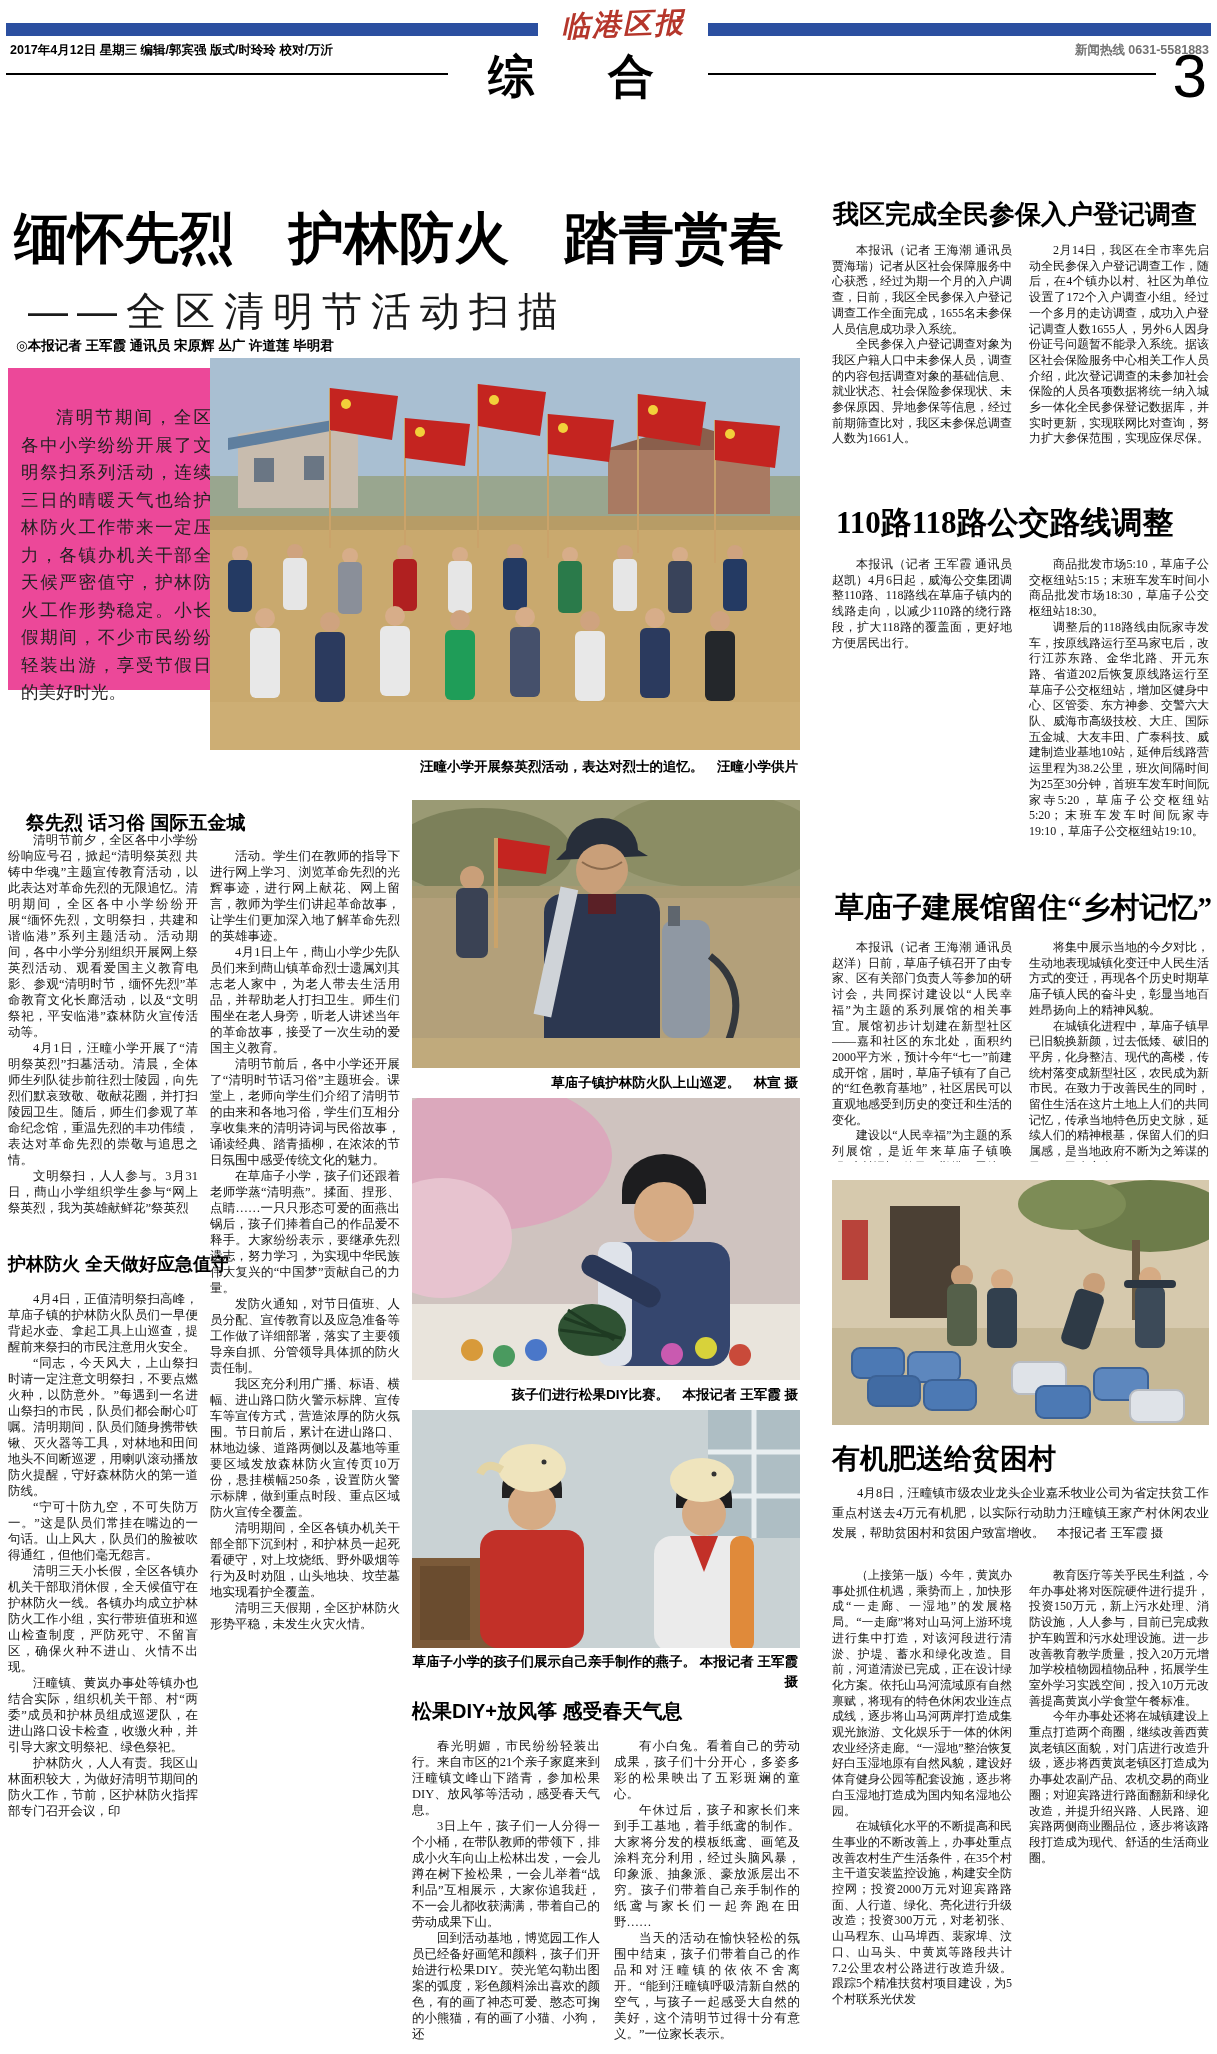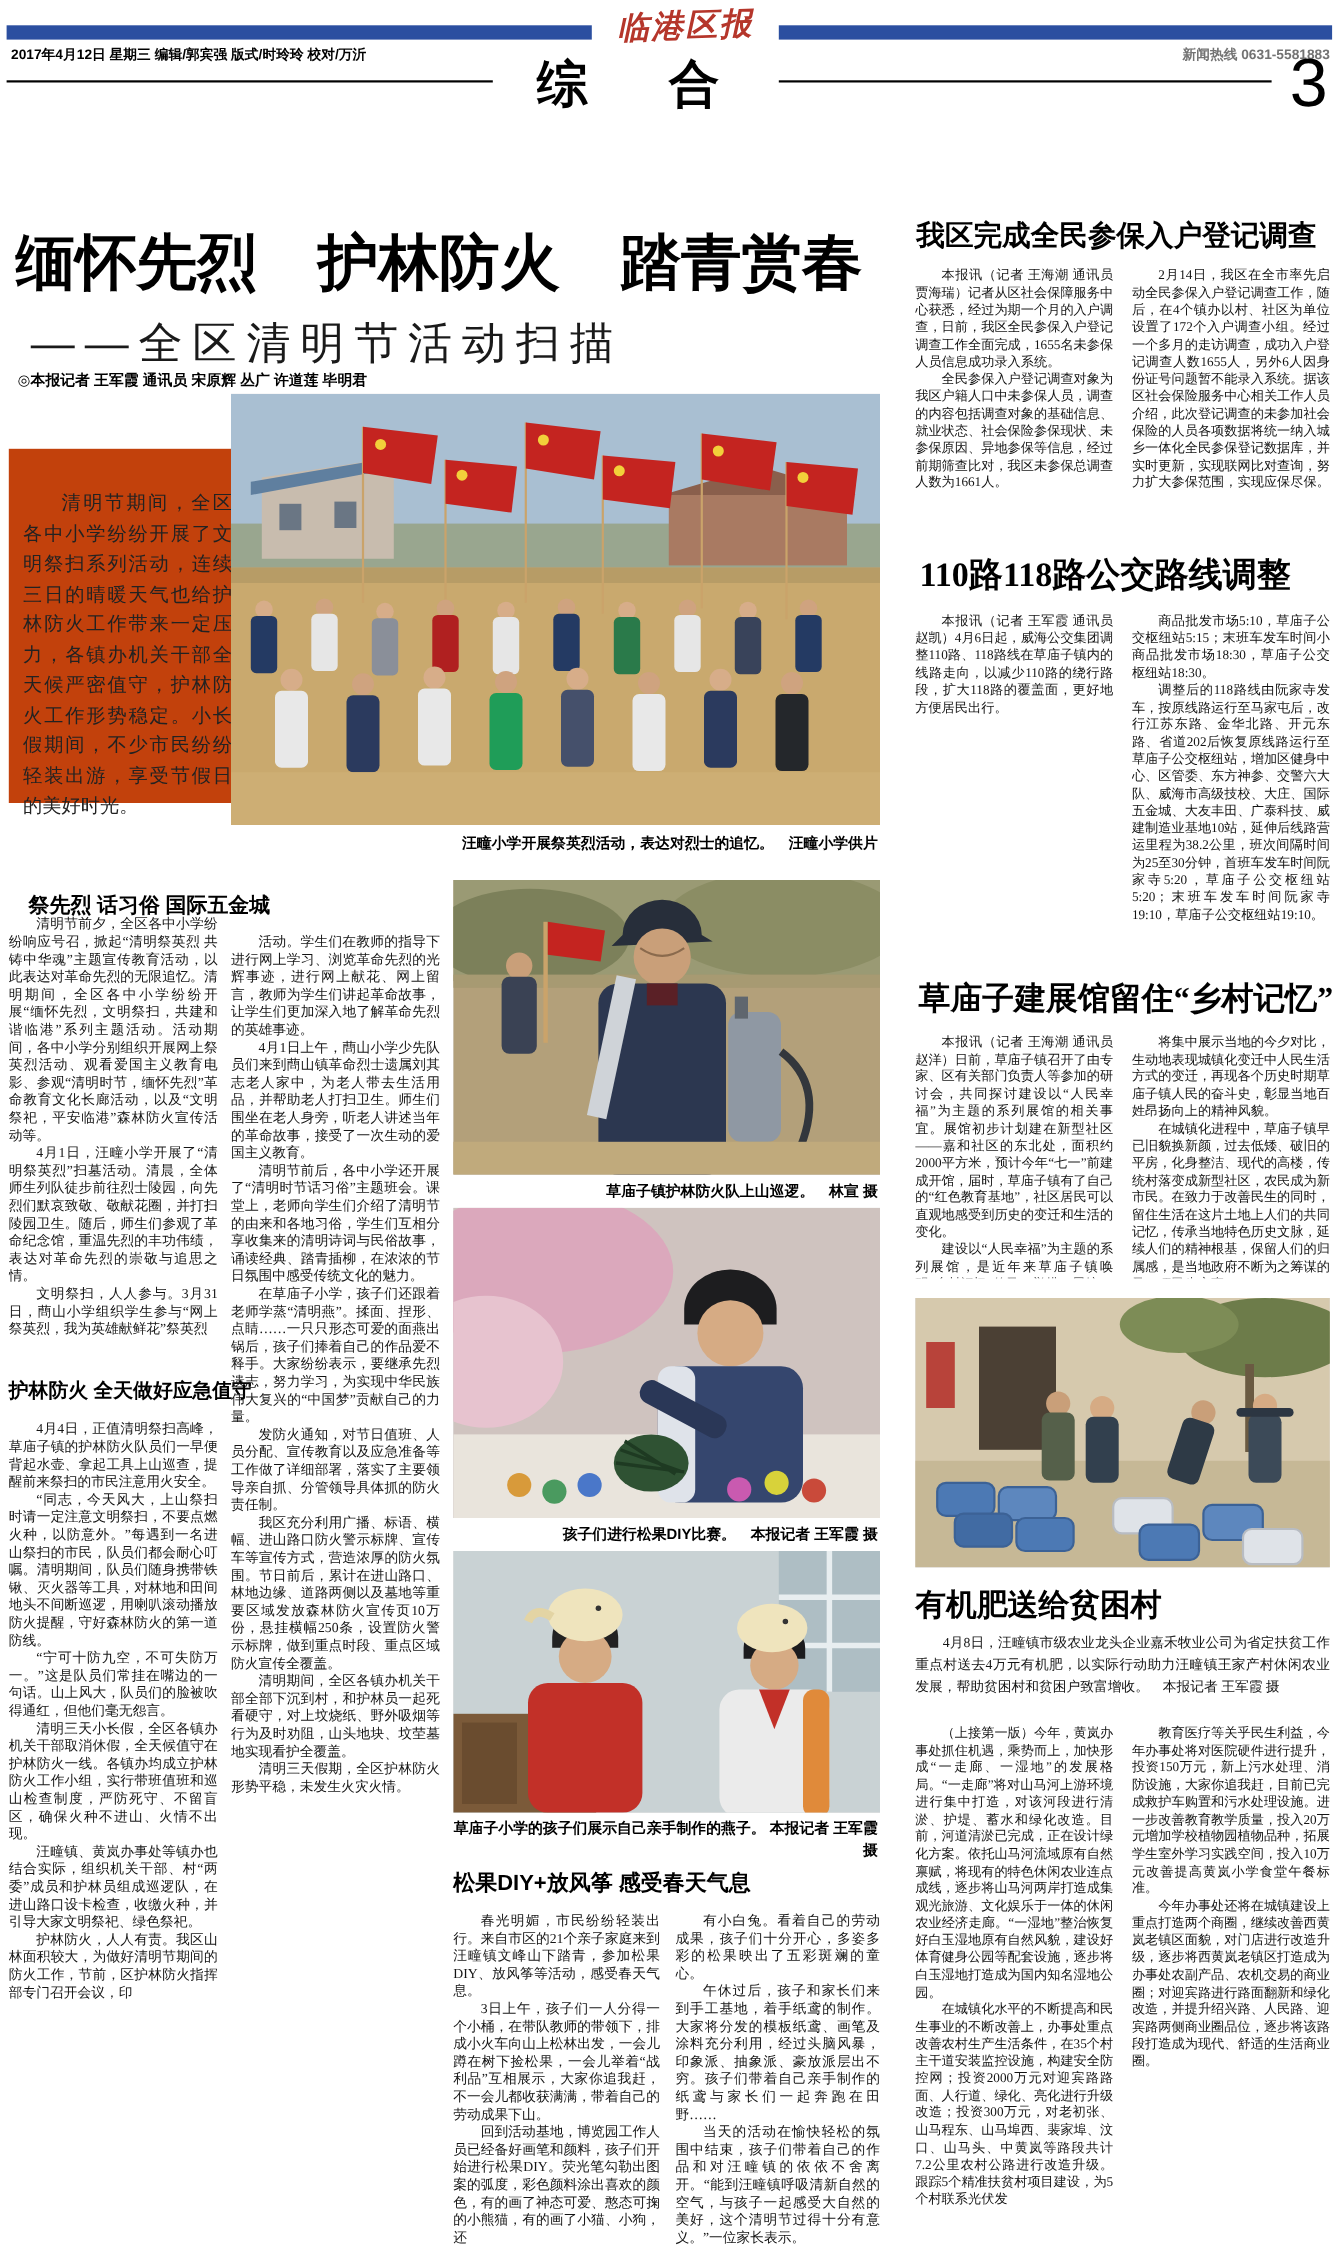--- a/index.html
+++ b/index.html
@@ -33,21 +33,21 @@
   <div class="abs sans" style="right:8px;top:42px;font-size:12.5px;font-weight:bold;color:#737373;">新闻热线 0631-5581883</div>
   <div class="abs rule" style="left:6px;top:73px;width:1150px;height:2px;"></div>
   <div class="abs sans" style="left:448px;top:46px;width:260px;height:60px;background:#fff;text-align:center;
               font-size:46px;font-weight:bold;letter-spacing:14px;line-height:60px;color:#000;">综　合</div>
   <div class="abs sans" style="right:10px;top:44px;font-size:62px;line-height:64px;font-weight:400;color:#000;">3</div>
 
   <div class="abs serif" style="left:14px;top:202px;width:792px;font-size:55px;font-weight:bold;white-space:nowrap;color:#000;">缅怀先烈　护林防火　踏青赏春</div>
   <div class="abs sans" style="left:28px;top:284px;font-size:40px;font-weight:500;letter-spacing:9px;color:#1a1a1a;">——全区清明节活动扫描</div>
   <div class="abs sans" style="left:16px;top:337px;font-size:13.5px;font-weight:bold;color:#000;">◎本报记者 王军霞  通讯员 宋原辉 丛广 许道莲 毕明君</div>
 
-  <div class="abs" style="left:8px;top:368px;width:216px;height:322px;background:#c2410c;box-sizing:border-box;padding:36px 13px 0 13px;margin-top:40px;">
+  <div class="abs" style="left:8px;top:368px;width:216px;height:322px;background:#ec4899;box-sizing:border-box;padding:36px 13px 0 13px;">
     <div style="font-size:17.5px;line-height:27.5px;text-align:justify;text-indent:2em;color:#222;">清明节期间，全区各中小学纷纷开展了文明祭扫系列活动，连续三日的晴暖天气也给护林防火工作带来一定压力，各镇办机关干部全天候严密值守，护林防火工作形势稳定。小长假期间，不少市民纷纷轻装出游，享受节假日的美好时光。</div>
   </div>
 
   <div class="abs photo" style="left:210px;top:358px;width:590px;height:392px;">
     <svg viewBox="0 0 590 392" width="590" height="392">
       <rect width="590" height="160" fill="#a9bfd2"></rect>
       <rect y="118" width="590" height="46" fill="#99a68f"></rect>
       <polygon points="28,76 148,58 148,150 28,150" fill="#c8bcae"></polygon>
       <polygon points="18,80 158,56 158,66 18,92" fill="#5f7f9f"></polygon>
       <rect x="44" y="100" width="20" height="24" fill="#6a7684"></rect>
@@ -364,17 +364,17 @@
   <div class="abs headline-r" style="left:832px;top:1440px;font-size:28px;">有机肥送给贫困村</div>
   <div class="abs body-col" style="left:832px;top:1483px;width:377px;height:64px;font-size:12.5px;line-height:20px;">
     <p>4月8日，汪疃镇市级农业龙头企业嘉禾牧业公司为省定扶贫工作重点村送去4万元有机肥，以实际行动助力汪疃镇王家产村休闲农业发展，帮助贫困村和贫困户致富增收。　本报记者 王军霞 摄</p>
   </div>
 
   <div class="abs body-col rcol" style="left:832px;top:1568px;width:180px;height:486px;">
       <p>（上接第一版）今年，黄岚办事处抓住机遇，乘势而上，加快形成“一走廊、一湿地”的发展格局。“一走廊”将对山马河上游环境进行集中打造，对该河段进行清淤、护堤、蓄水和绿化改造。目前，河道清淤已完成，正在设计绿化方案。依托山马河流域原有自然禀赋，将现有的特色休闲农业连点成线，逐步将山马河两岸打造成集观光旅游、文化娱乐于一体的休闲农业经济走廊。“一湿地”整治恢复好白玉湿地原有自然风貌，建设好体育健身公园等配套设施，逐步将白玉湿地打造成为国内知名湿地公园。</p>
       <p>在城镇化水平的不断提高和民生事业的不断改善上，办事处重点改善农村生产生活条件，在35个村主干道安装监控设施，构建安全防控网；投资2000万元对迎宾路路面、人行道、绿化、亮化进行升级改造；投资300万元，对老初张、山马程东、山马埠西、裴家埠、汶口、山马头、中黄岚等路段共计7.2公里农村公路进行改造升级。跟踪5个精准扶贫村项目建设，为5个村联系光伏发</p>
     </div>
   <div class="abs body-col rcol" style="left:1029px;top:1568px;width:180px;height:486px;">
-      <p>教育医疗等关乎民生利益，今年办事处将对医院硬件进行提升，投资150万元，新上污水处理、消防设施，大家你追我赶，目前已完成救护车购置和污水处理设施。进一步改善教育教学质量，投入20万元增加学校植物园植物品种，拓展学生室外学习实践空间，投入10万元改善提高黄岚小学食堂午餐标准。</p>
+      <p>教育医疗等关乎民生利益，今年办事处将对医院硬件进行提升，投资150万元，新上污水处理、消防设施，人人参与，目前已完成救护车购置和污水处理设施。进一步改善教育教学质量，投入20万元增加学校植物园植物品种，拓展学生室外学习实践空间，投入10万元改善提高黄岚小学食堂午餐标准。</p>
       <p>今年办事处还将在城镇建设上重点打造两个商圈，继续改善西黄岚老镇区面貌，对门店进行改造升级，逐步将西黄岚老镇区打造成为办事处农副产品、农机交易的商业圈；对迎宾路进行路面翻新和绿化改造，并提升绍兴路、人民路、迎宾路两侧商业圈品位，逐步将该路段打造成为现代、舒适的生活商业圈。</p>
     </div>
 
 </div>
 
 </body></html>

